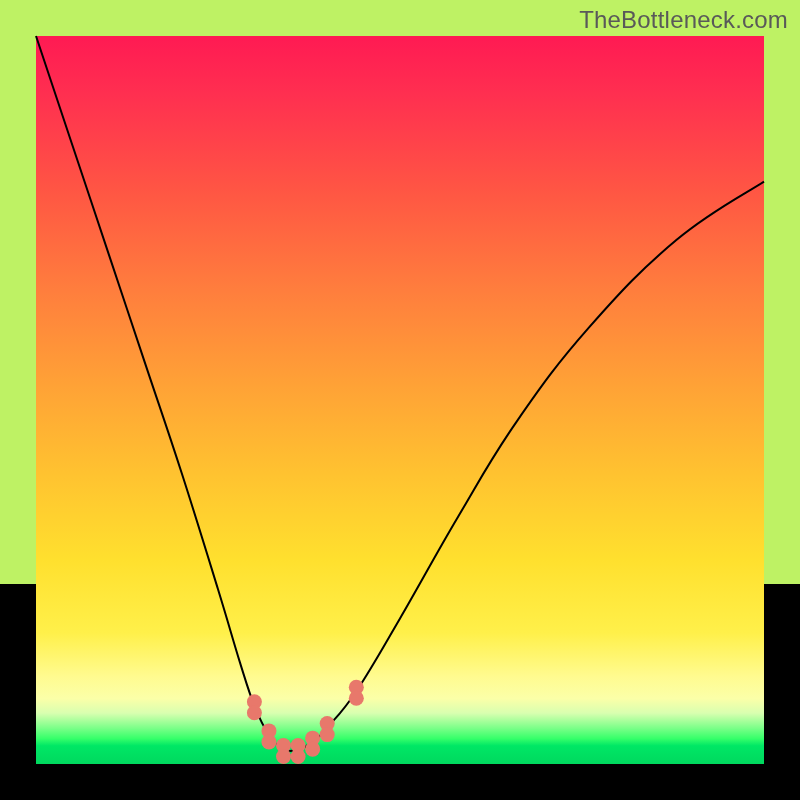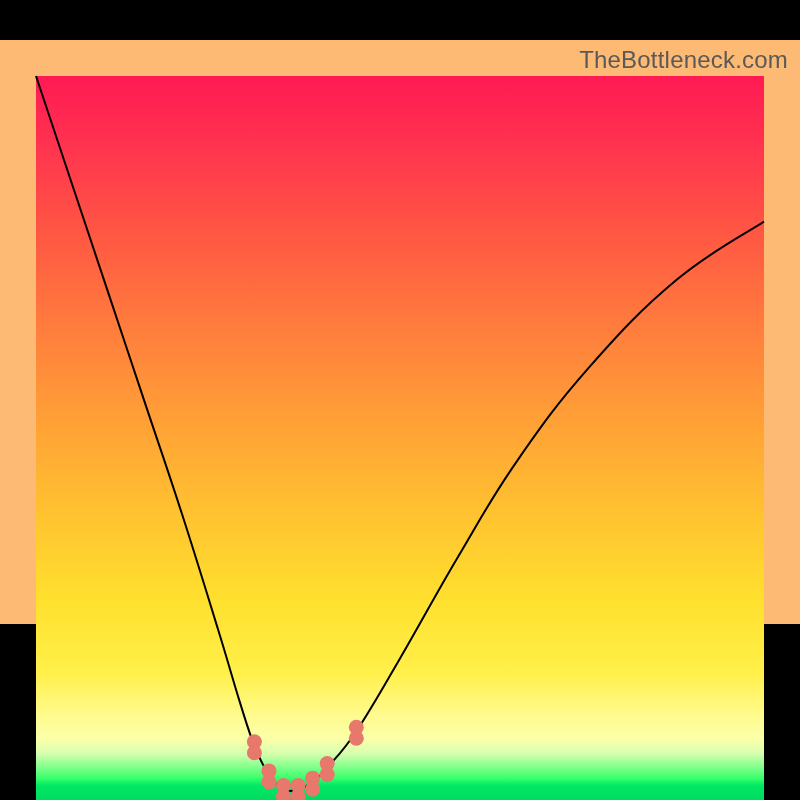--- a/index.html
+++ b/index.html
@@ -8,22 +8,21 @@
     width: 800px;
     height: 800px;
     background: #000;
     overflow: hidden;
     font-family: Arial, Helvetica, sans-serif;
   }
   .frame {
     position: relative;
     width: 800px;
     height: 584px;
-    background: #fdba74;
-    margin-top: 40px;
+    background: #bef264;
   }
   .plot-area {
     position: absolute;
     left: 36px;
     top: 36px;
     width: 728px;
     height: 728px;
     
     background: linear-gradient(
       to bottom,

